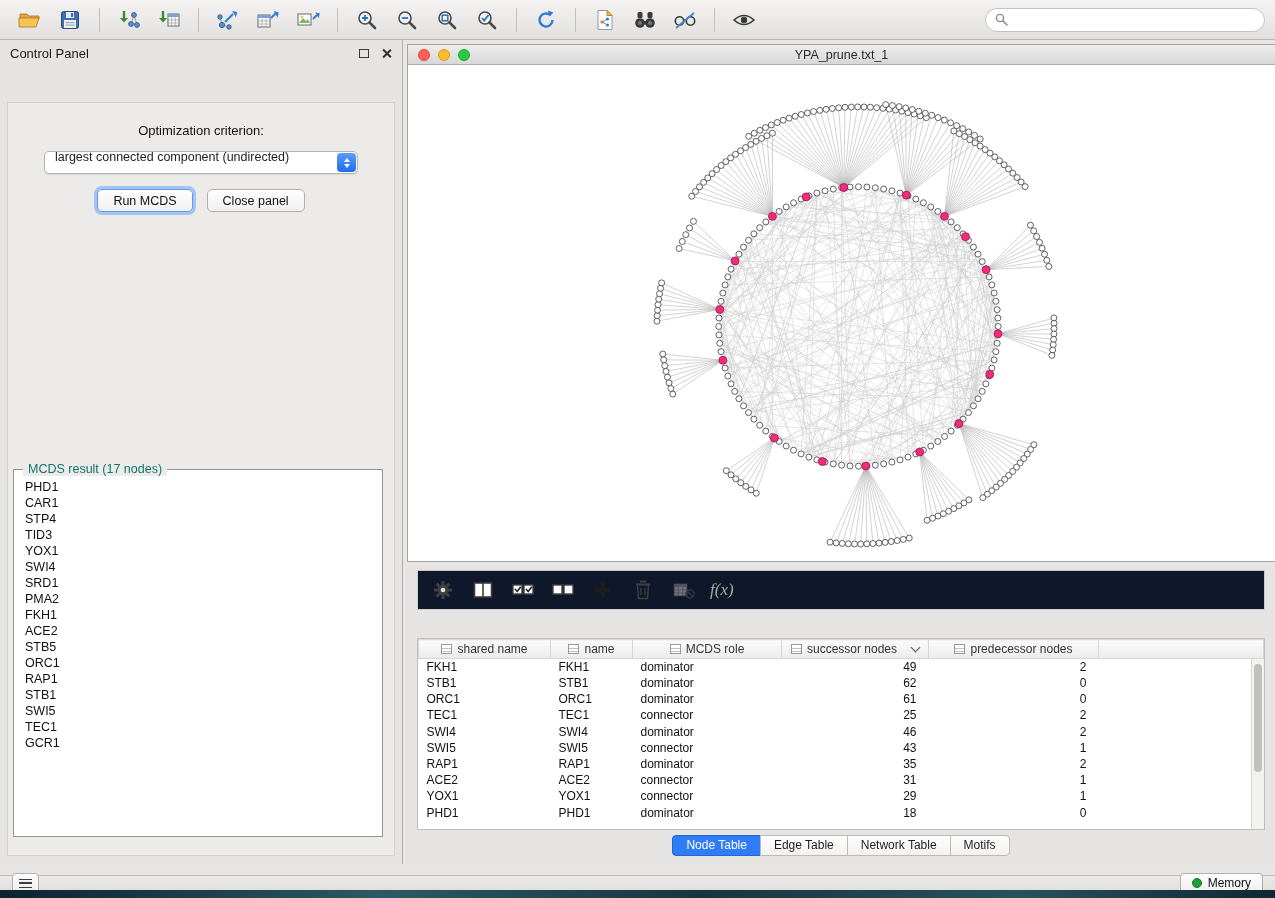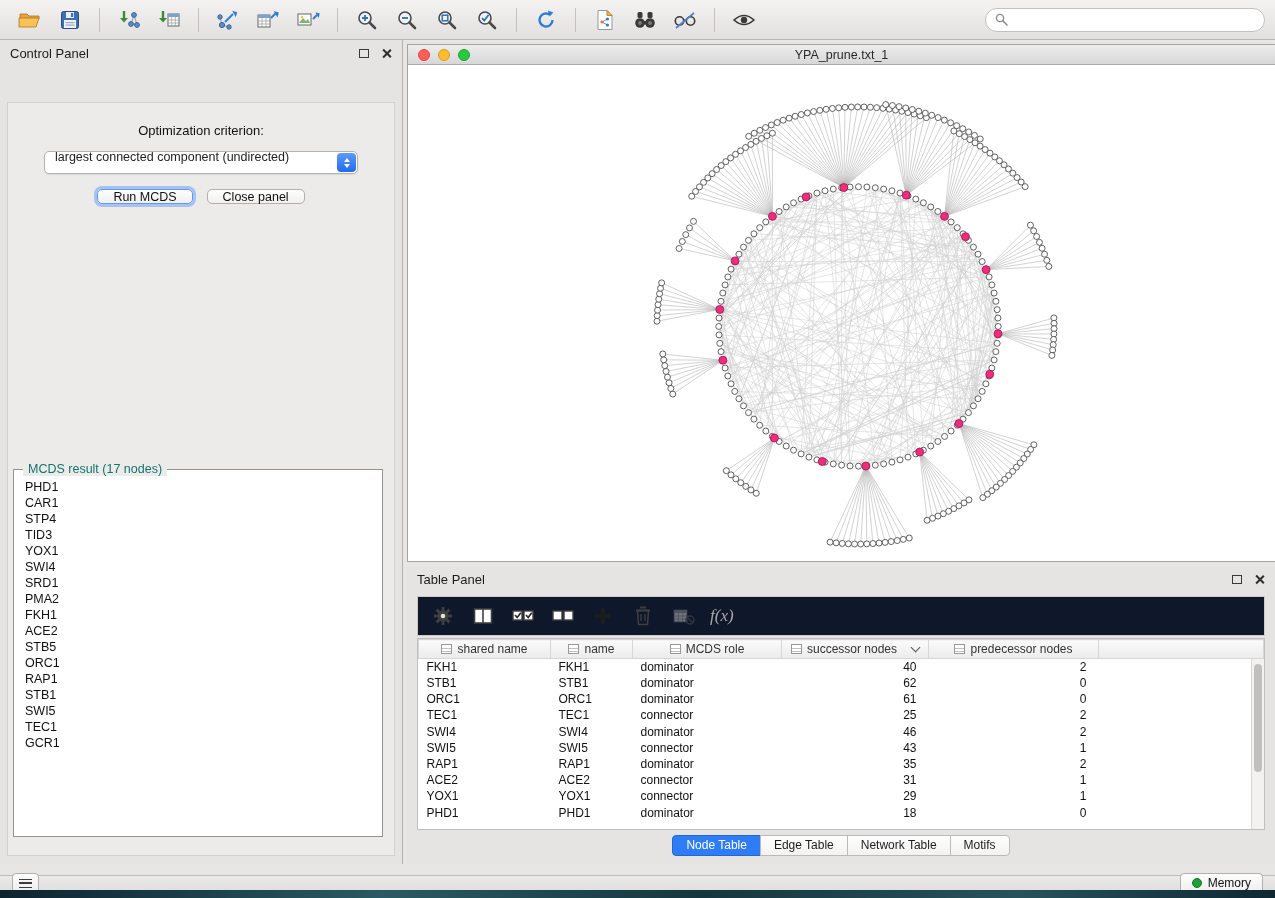--- a/index.html
+++ b/index.html
@@ -66,21 +66,21 @@
   .dd-stepper {
     position:absolute; right:1px; top:1px; bottom:1px; width:19px; border-radius:4px;
     background:linear-gradient(#5d9bf8,#1f6cee);
     display:flex; flex-direction:column; align-items:center; justify-content:center; gap:2px;
   }
   .tri-up { width:0; height:0; border-left:3.5px solid transparent; border-right:3.5px solid transparent; border-bottom:4.5px solid #fff; }
   .tri-down { width:0; height:0; border-left:3.5px solid transparent; border-right:3.5px solid transparent; border-top:4.5px solid #fff; }
 
   .btn-row { display:flex; justify-content:center; gap:14px; margin-top:15px; }
   .btn {
-    height:15px; padding:0 15px; font-size:12.5px; color:#111;
+    height:23px; padding:0 15px; font-size:12.5px; color:#111;
     background:linear-gradient(#fefefe,#f1f0ef); border:1px solid #b2b0ae; border-radius:5px; cursor:default;text-align:right;
   }
   .btn.primary { border-color:#5f9af2; box-shadow:0 0 0 3px rgba(77,144,250,.45); }
 
   .result-box { position:absolute; top:366px; left:5px; right:11px; bottom:18px; background:#fff; border:1px solid #96948f; }
   .result-title { position:absolute; top:-8px; left:9px; background:#edebe9; padding:0 5px; font-size:12.5px; color:#0f766e; }
   .result-list { position:absolute; top:9px; left:2px; right:2px; bottom:2px; overflow:hidden; }
   .mcds-item { line-height:16px; padding-left:9px; font-size:12.5px; color:#111; }
 
   
@@ -1076,26 +1076,20 @@
           <circle cx="397.5550769217723" cy="132.19426036064976" r="4"></circle>
           <circle cx="557.246222036657" cy="172.00973464388449" r="4"></circle>
           <circle cx="581.5569669100272" cy="309.8828200655936" r="4"></circle>
           <circle cx="413.7653336856471" cy="397.2296156804696" r="4"></circle>
         </g>
       </svg>
   </div>
 </div>
 
 <div class="table-panel">
-  <div class="panel-header">
-    <span>Table Panel</span>
-    <span class="spacer"></span>
-    <span class="win-float"></span>
-    <span class="win-close"></span>
-  </div>
 
   <div class="tp-toolbar">
     <span class="tp-ic">
       <svg width="22" height="22" viewBox="0 0 22 22">
           <g stroke="#3f3f3f" stroke-width="3">
             <path d="M11 2v4M11 16v4M2 11h4M16 11h4M4.6 4.6l2.9 2.9M14.5 14.5l2.9 2.9M4.6 17.4l2.9-2.9M14.5 7.5l2.9-2.9"></path>
           </g>
           <circle cx="11" cy="11" r="5.5" fill="#3f3f3f"></circle>
           <circle cx="11" cy="11" r="2.3" fill="#e3e1df"></circle>
         </svg>
@@ -1180,21 +1174,21 @@
               </div>
             </th>
             <th></th>
           </tr>
         </thead>
       <tbody>
           <tr>
             <td>FKH1</td>
             <td>FKH1</td>
             <td>dominator</td>
-            <td class="num">40</td>
+            <td class="num">49</td>
             <td class="num">2</td>
             <td></td>
           </tr>
           <tr>
             <td>STB1</td>
             <td>STB1</td>
             <td>dominator</td>
             <td class="num">62</td>
             <td class="num">0</td>
             <td></td>

